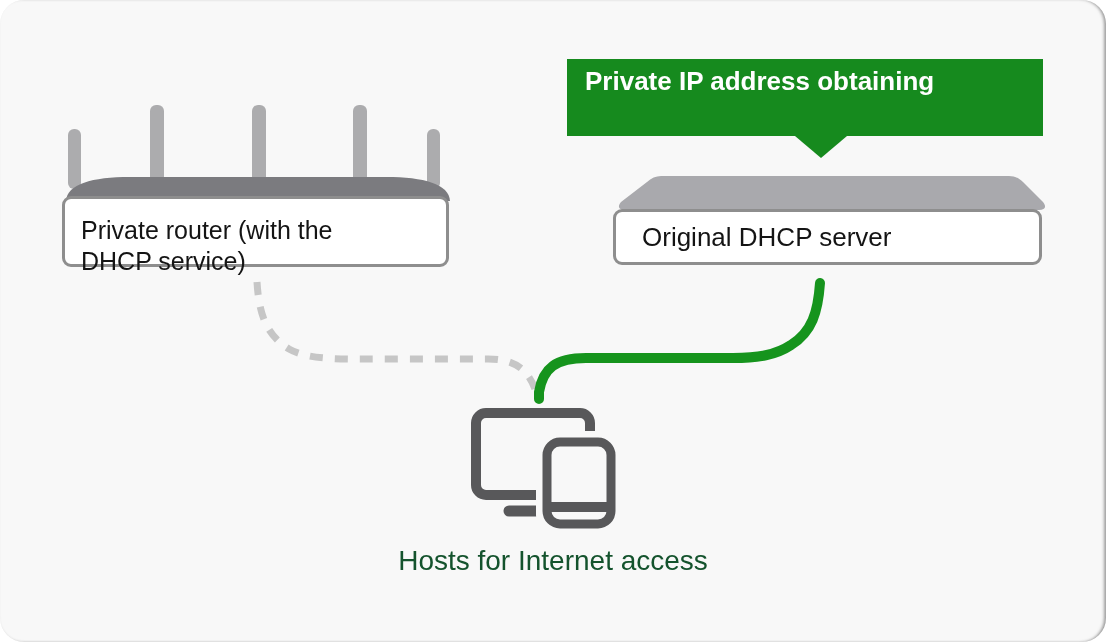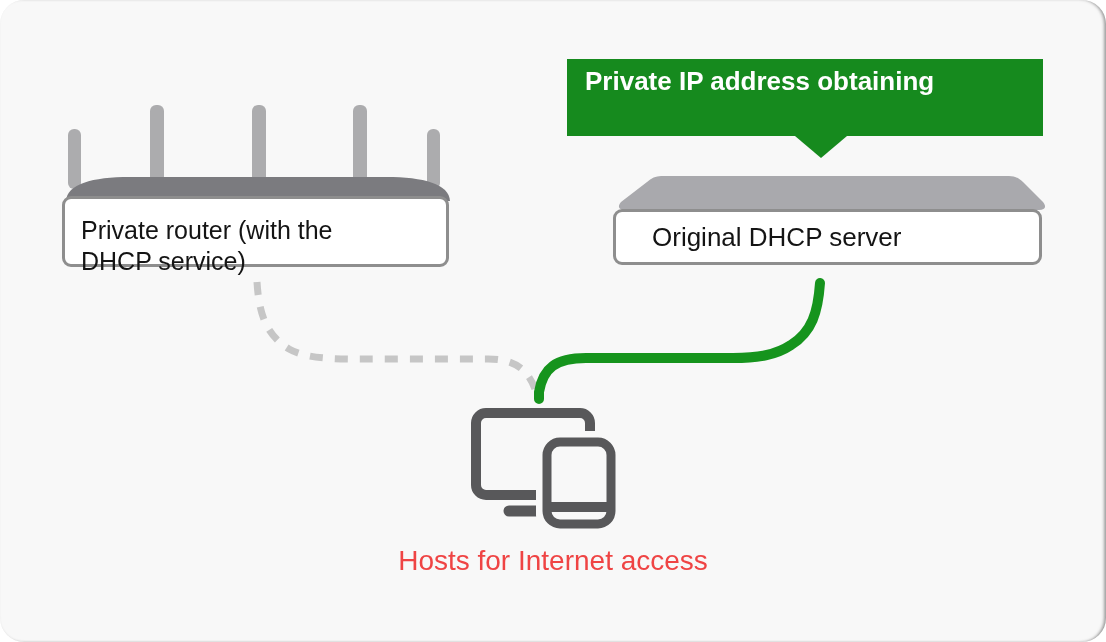--- a/index.html
+++ b/index.html
@@ -29,27 +29,27 @@
     position:absolute;box-sizing:border-box;
     background:#ffffff;border:3px solid #8e8e8e;border-radius:9px;
     color:#141414;
   }
   .router-label{
     left:62px;top:196px;width:387px;height:71px;
     padding:16px 12px 0 16px;font-size:25px;line-height:31px;
   }
   .server-label{
     left:613px;top:209px;width:429px;height:56px;
-    display:flex;align-items:center;padding-left:36px;
+    display:flex;align-items:center;padding-left:26px;
     font-size:26px;
     text-align:right;
   }
   .caption{
     position:absolute;left:352px;top:545px;width:402px;
-    text-align:center;font-size:28px;color:#ef4444;
+    text-align:center;font-size:28px;color:#14532d;
   }
 </style>
 </head>
 <body>
 
 <div class="card">
 
   <svg class="diagram" width="1106" height="642" viewBox="0 0 1106 642">
 
     <g>

